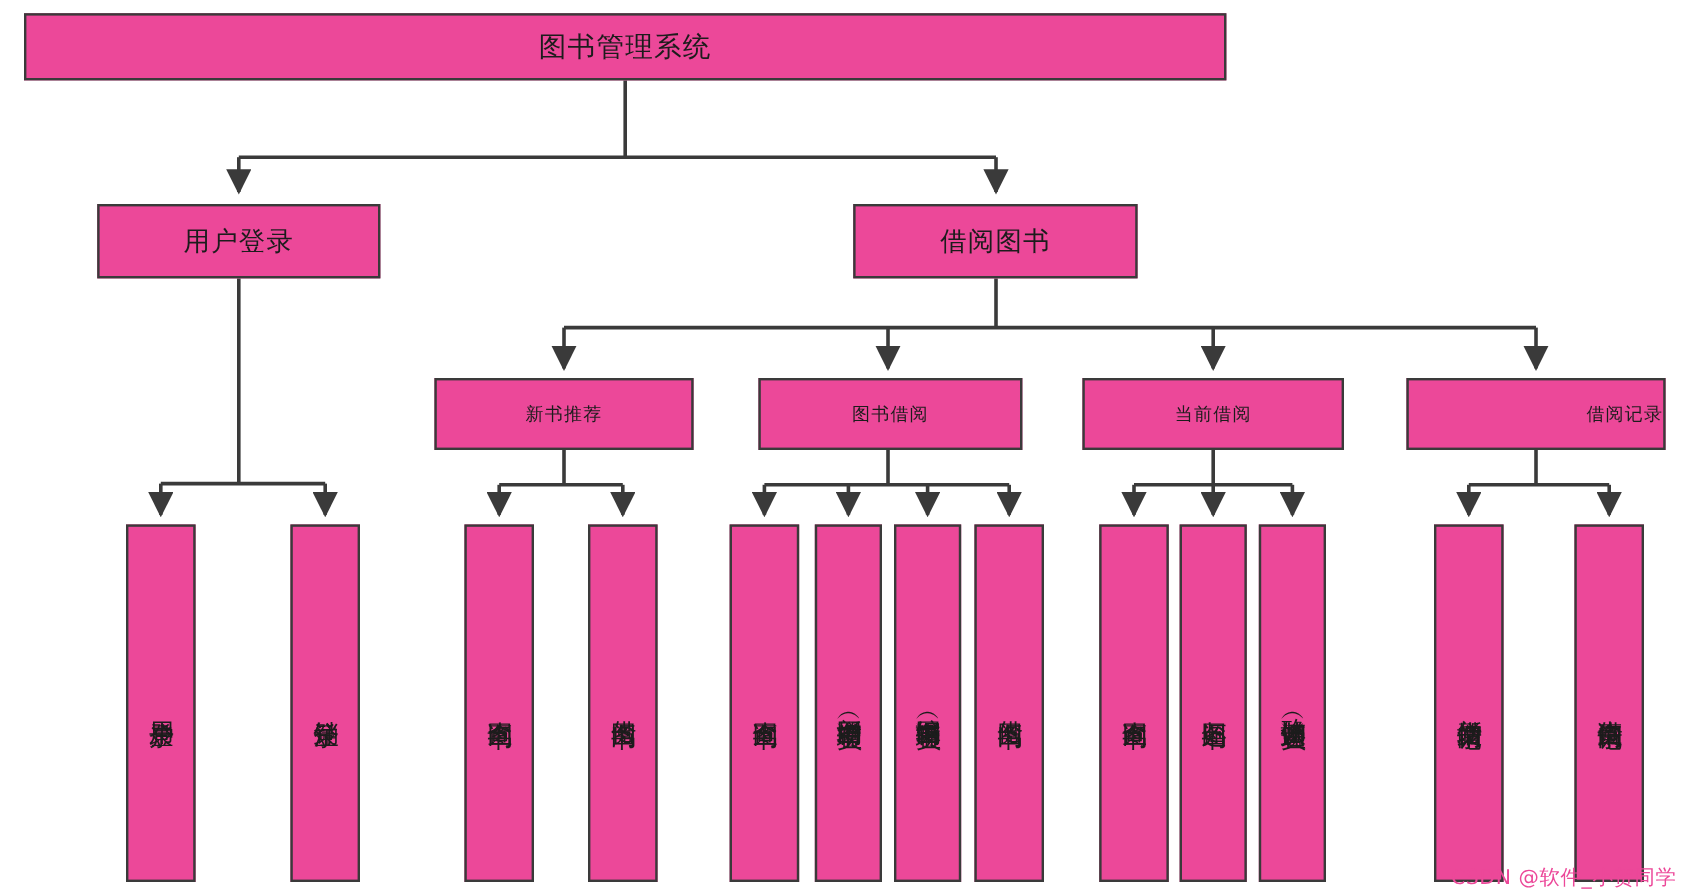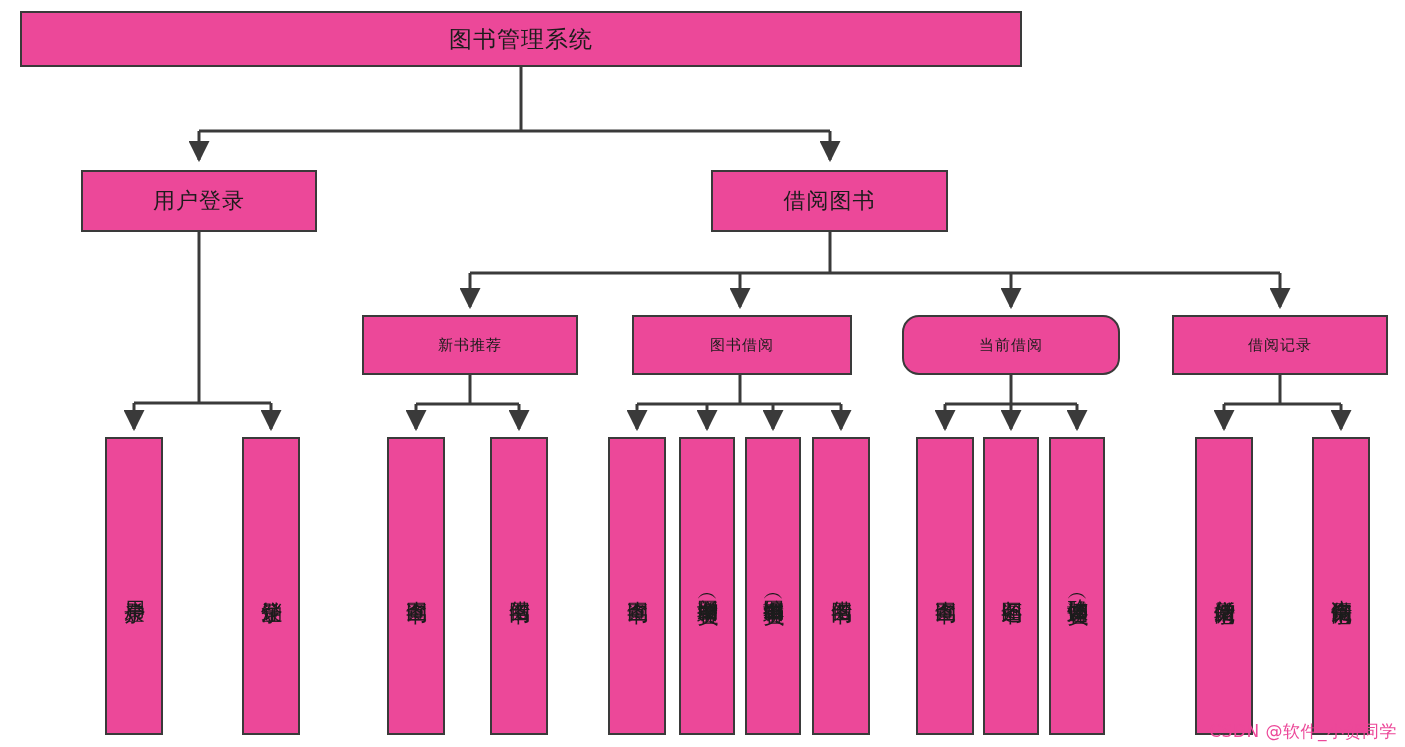--- a/index.html
+++ b/index.html
@@ -140,24 +140,24 @@
   <div class="node mid" style="left:711px; top:170px; width:237px; height:62px;">
     <span class="htext">借阅图书</span>
   </div>
 
   <div class="node lvl3" style="left:362px; top:315px; width:216px; height:60px;">
     <span class="htext">新书推荐</span>
   </div>
   <div class="node lvl3" style="left:632px; top:315px; width:220px; height:60px;">
     <span class="htext">图书借阅</span>
   </div>
-  <div class="node lvl3" style="left:902px; top:315px; width:218px; height:60px;border-radius:17px;">
+  <div class="node lvl3" style="left:902px; top:315px; width:218px; height:60px;">
     <span class="htext">当前借阅</span>
   </div>
-  <div class="node lvl3" style="left:1172px; top:315px; width:216px; height:60px;">
+  <div class="node lvl3" style="left:1172px; top:315px; width:216px; height:60px;justify-content:flex-end;">
     <span class="htext">借阅记录</span>
   </div>
 
   <div class="node leaf" style="left:105px; top:437px; width:58px; height:298px;">
     <span class="vtext">用户登录</span>
   </div>
   <div class="node leaf" style="left:242px; top:437px; width:58px; height:298px;">
     <span class="vtext">注销登录</span>
   </div>
 

